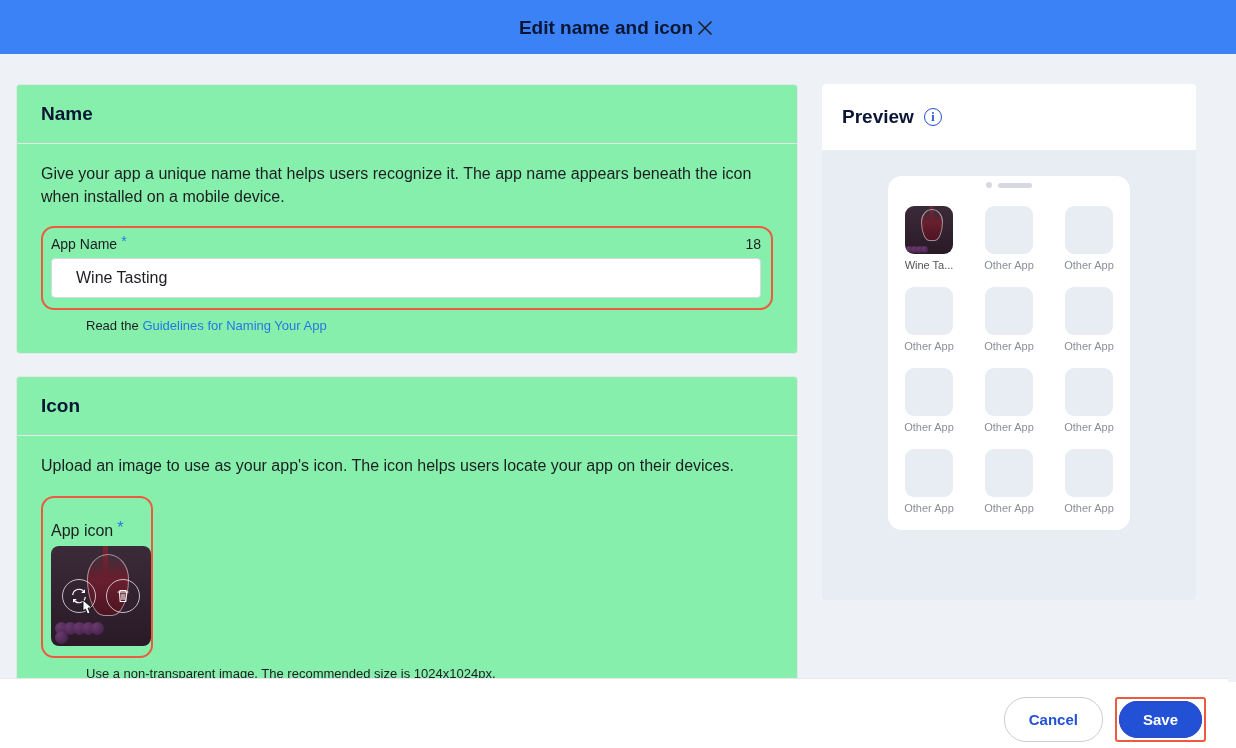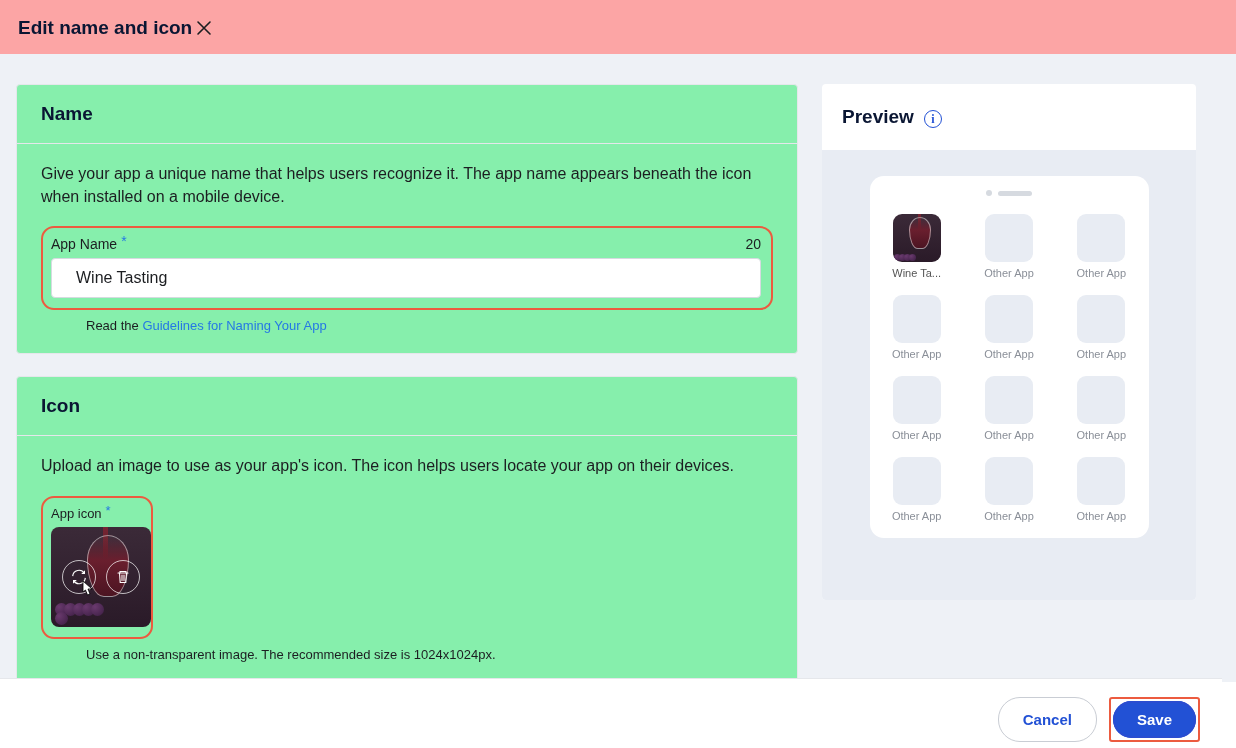--- a/index.html
+++ b/index.html
@@ -8,23 +8,23 @@
       background: #fff;
       color: #1c1e21;
       width: 1236px;
       height: 748px;
       overflow: hidden;
       position: relative;
     }
     .header {
       display: flex;
       align-items: center;
-      justify-content: flex-start;
+      justify-content: center;
       padding: 16px 18px 14px 18px;
-      background: #fca5a5;
+      background: #3b82f6;
     }
     .header-title {
       font-size: 19px;
       font-weight: 700;
       color: #0a1633;
     }
     .close-btn {
       cursor: pointer;
       padding: 4px;
       display: flex;
@@ -85,21 +85,21 @@
     }
     .helper {
       font-size: 13px;
       color: #1c1e21;
       margin-top: 8px;
       margin-left: 45px;
     }
     .helper a { color: #2578e4; text-decoration: none; cursor: pointer; }
 
     .icon-frame { width: 112px; margin-bottom: 8px; }
-    .icon-field-label { font-size: 13px; margin-bottom: 6px; }
+    .icon-field-label { font-size: 16px; margin-bottom: 6px; margin-top: 16px; }
     .app-icon-tile {
       width: 100px; height: 100px;
       border-radius: 8px;
       overflow: hidden;
       position: relative;
       background: linear-gradient(180deg, #3b2a38 0%, #2a1a28 100%);
     }
     .wine-glass {
       position: absolute;
       width: 42px; height: 62px;
@@ -141,21 +141,21 @@
     }
     .pointer-cursor {
       position: absolute;
       left: 14px; top: 18px;
       pointer-events: none;
     }
 
     
     .preview-card { background: #fff; border-radius: 4px; }
     .preview-header {
-      display: flex; align-items: flex-end; gap: 10px;
+      display: flex; align-items: center; gap: 10px;
       padding: 22px 20px;
       font-size: 19px; font-weight: 700; color: #0a1633;
     }
     .info-icon {
       width: 18px; height: 18px;
       border: 1.5px solid #2251d5;
       border-radius: 50%;
       display: flex; align-items: center; justify-content: center;
       font-size: 12px; color: #2251d5; font-weight: 700;
       font-family: Georgia, serif;
@@ -163,23 +163,23 @@
     }
     .preview-body {
       background: #e8ecf3;
       padding: 26px 18px 18px 18px;
       border-radius: 0 0 4px 4px;
       height: 450px;
     }
     .phone {
       background: #fff;
       border-radius: 14px;
-      padding: 10px 10px 16px 10px;
+      padding: 2px 10px 16px 10px;
       margin: 0 auto;
-      width: 279px;
+      width: 242px;
     }
     .phone-topbar {
       display: flex; align-items: center; justify-content: center; gap: 6px;
       margin-bottom: 18px; margin-top: 4px;
     }
     .cam { width: 6px; height: 6px; border-radius: 50%; background: #d6dae0; }
     .speaker { width: 34px; height: 5px; border-radius: 3px; background: #d6dae0; }
     .grid {
       display: grid;
       grid-template-columns: repeat(3, 1fr);
@@ -200,21 +200,21 @@
     .app-tile.featured .grapes { width: 24px; left: 2px; bottom: 2px; }
     .app-tile.featured .grapes span { width: 7px; height: 7px; margin: -1px; }
     .app-label {
       font-size: 11px; color: #8a8f98;
       max-width: 52px; white-space: nowrap; overflow: hidden; text-overflow: ellipsis;
       text-align: center;
     }
 
     
     .footer {
-      position: absolute; bottom: 0; left: 0; right: 14px;
+      position: absolute; bottom: 0; left: 0; right: 8px;
       background: #fff;
       padding: 18px 22px 6px 22px;
       display: flex; justify-content: flex-end; gap: 12px;
       border-top: 1px solid #e5e7eb;
     }
     .btn {
       border-radius: 22px;
       padding: 10px 24px;
       font-size: 15px; font-weight: 600;
       cursor: pointer;
@@ -252,21 +252,21 @@
 <div class="body-area">
   <div class="left-col">
 
     <div class="card">
       <div class="card-header">Name</div>
       <div class="card-body">
         <p class="desc">Give your app a unique name that helps users recognize it. The app name appears beneath the icon when installed on a mobile device.</p>
         <div class="red-frame name-frame">
           <div class="field-top">
             <div><span>App Name</span><span class="required">*</span></div>
-            <div class="char-count">20</div>
+            <div class="char-count">18</div>
           </div>
           <input class="text-input" type="text" value="Wine Tasting" style="">
         </div>
         <div class="helper">
           <span>Read the </span><a>Guidelines for Naming Your App</a>
         </div>
       </div>
     </div>
 
     <div class="card">

